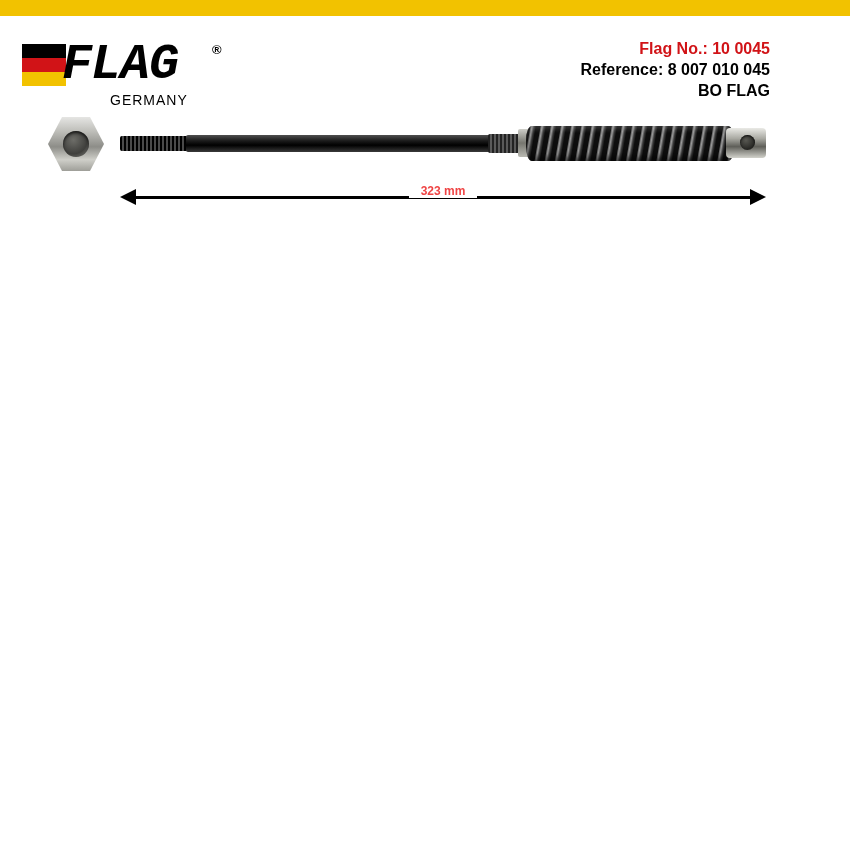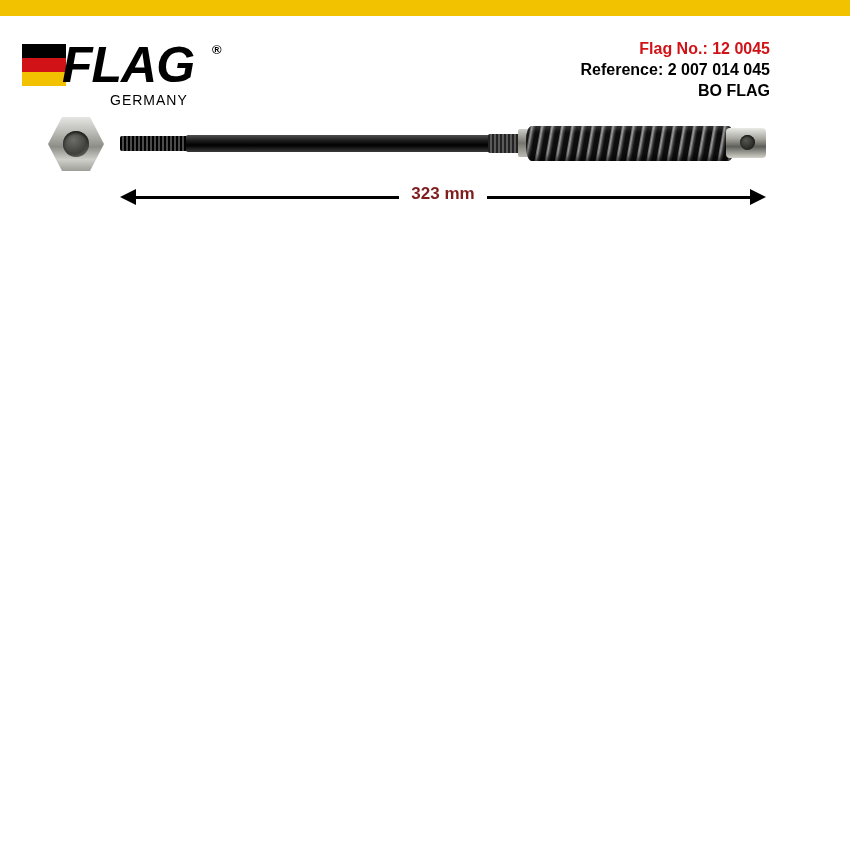--- a/index.html
+++ b/index.html
@@ -58,21 +58,21 @@
   }
   .logo-bars .bar { position: absolute; left: 0; width: 44px; height: 14px; }
   .bar-black { top: 0;  background: #000000; }
   .bar-red   { top: 14px; background: #d11317; }
   .bar-gold  { top: 28px; background: #f2c200; }
 
   .logo-text {
     position: absolute;
     left: 40px;
     top: 4px;
-    font-family: Liberation Sans, sans-serif;
+    font-family: Liberation Mono, monospace;
     font-weight: bold;
     font-style: italic;
     font-size: 50px;
     letter-spacing: -1px;
     color: #000000;
     line-height: 54px;
   }
   .logo-reg {
     position: absolute;
     left: 190px;
@@ -234,23 +234,23 @@
     border-top: 8px solid transparent;
     border-bottom: 8px solid transparent;
   }
   .dim-arrow.left  { left: 0;   border-right: 16px solid #000; }
   .dim-arrow.right { right: 0;  border-left: 16px solid #000; }
   .dim-label {
     position: absolute;
     left: 0; right: 0;
     top: -2px;
     text-align: center;
-    font-size: 17px;
+    font-size: 12px;
     font-weight: bold;
-    color: #7f1d1d;
+    color: #ef4444;
   }
   .dim-label span {
     background: #ffffff;
     padding: 0 12px;
   }
 </style>
 </head>
 <body>
 
 <div class="flag-stripe">
@@ -266,22 +266,22 @@
       <div class="bar bar-black"></div>
       <div class="bar bar-red"></div>
       <div class="bar bar-gold"></div>
     </div>
     <div class="logo-text">FLAG</div>
     <div class="logo-reg">®</div>
     <div class="logo-sub">GERMANY</div>
   </div>
 
   <div class="meta">
-    <div class="line accent">Flag No.: 12 0045</div>
-    <div class="line">Reference: 2 007 014 045</div>
+    <div class="line accent">Flag No.: 10 0045</div>
+    <div class="line">Reference: 8 007 010 045</div>
     <div class="line">BO FLAG</div>
   </div>
 
 </div>
 
 <div class="product-area">
 
   <div class="nut">
     <div class="nut-body"></div>
     <div class="nut-hole"></div>

